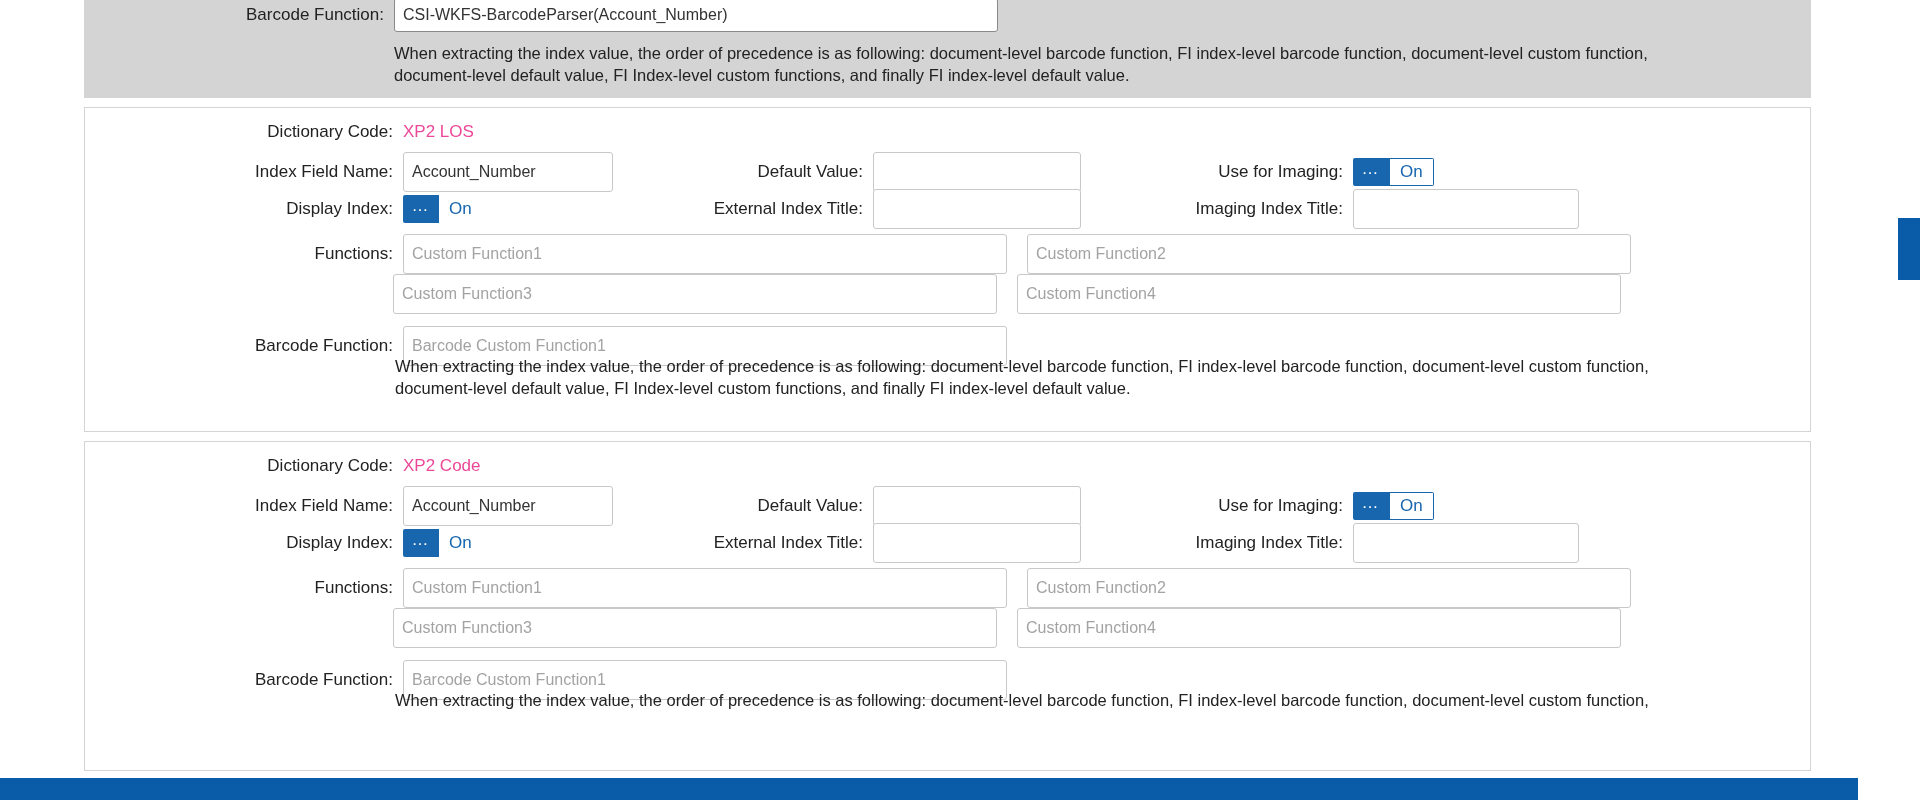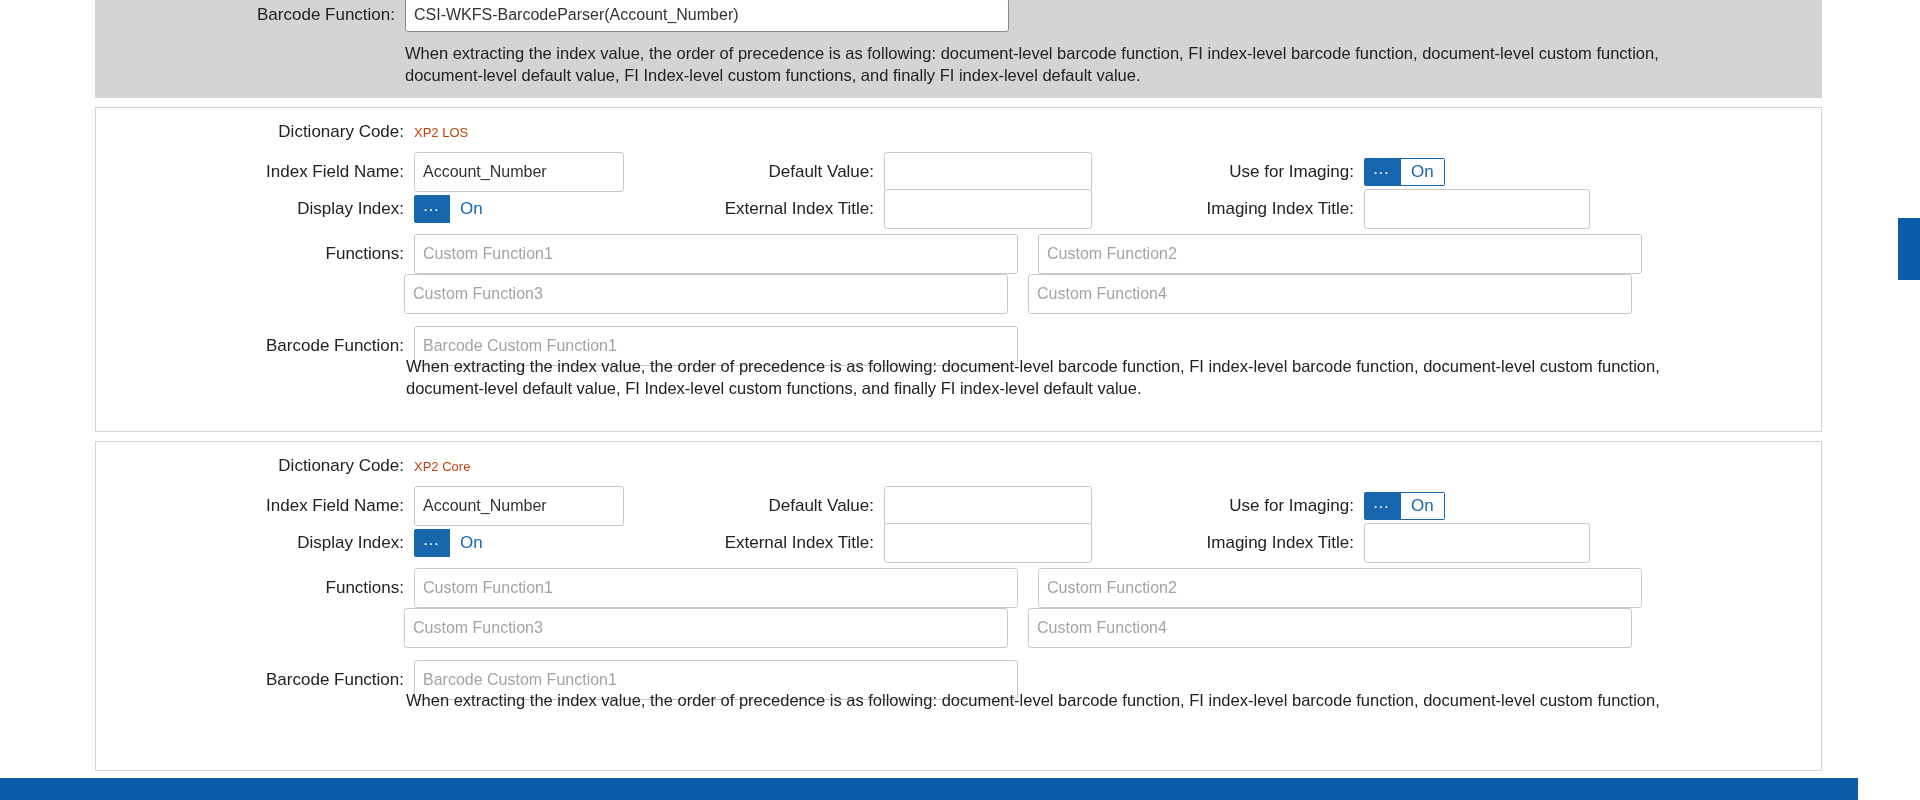--- a/index.html
+++ b/index.html
@@ -19,21 +19,21 @@
   }
   
   .gutter-left {
     position: absolute;
     left: 0; top: 0; bottom: 0;
     width: 88px;
     background: #ffffff;
   }
   .content {
     position: absolute;
-    left: 95px;
+    left: 84px;
     top: 0;
     width: 1727px;
   }
 
   .panel {
     box-sizing: border-box;
     border: 1px solid #d4d4d4;
     background: #ffffff;
     padding: 0;
   }
@@ -48,22 +48,22 @@
   }
 
   .label {
     text-align: right;
     font-size: 17px;
     color: #222222;
     padding-right: 10px;
     white-space: nowrap;
   }
   .value-static {
-    font-size: 13px;
-    color: #c2410c;
+    font-size: 17px;
+    color: #ec4899;
   }
 
   input.txt {
     box-sizing: border-box;
     height: 40px;
     border: 1px solid #c8c8c8;
     border-radius: 3px;
     background: #ffffff;
     font-family: "Liberation Sans", sans-serif;
     font-size: 16px;
@@ -217,21 +217,21 @@
         <div class="label" style="width:308px;">Barcode Function:</div>
         <input class="txt" type="text" style="width: 604px;" placeholder="Barcode Custom Function1">
       </div>
       <div class="helptext" style="position:absolute; left:310px; top:247px; width:1400px;">When extracting the index value, the order of precedence is as following: document-level barcode function, FI index-level barcode function, document-level custom function,
 document-level default value, FI Index-level custom functions, and finally FI index-level default value.</div>
     </div>
 
     <div class="panel" style="height:330px; position:relative; margin-top:9px;">
       <div class="row" style="position:absolute; left:0; top:14px; width:100%;">
         <div class="label" style="width:308px;">Dictionary Code:</div>
-        <div class="value-static">XP2 Core</div>
+        <div class="value-static">XP2 Code</div>
       </div>
 
       <div class="row" style="position:absolute; left:0; top:44px; width:100%;">
         <div class="label" style="width:308px;">Index Field Name:</div>
         <input class="txt" type="text" style="width: 210px;" value="Account_Number">
         <div class="label" style="width:250px;">Default Value:</div>
         <input class="txt" type="text" style="width: 208px;" value="">
         <div class="label" style="width:262px;">Use for Imaging:</div>
         <div class="toggle boxed">
           <div class="dots">…</div>

